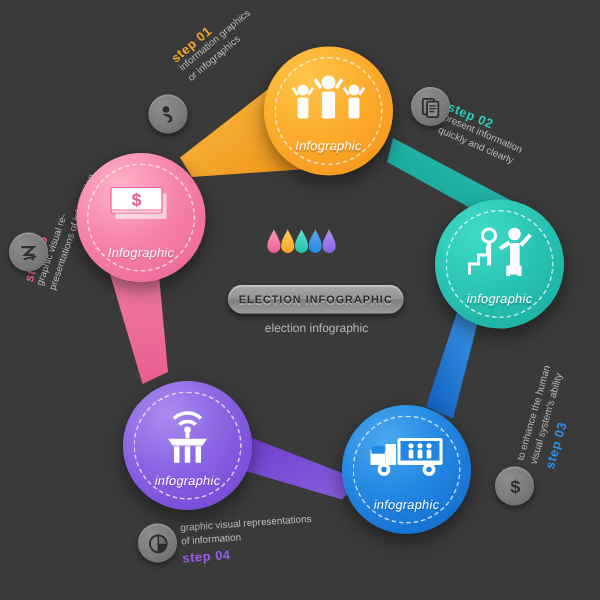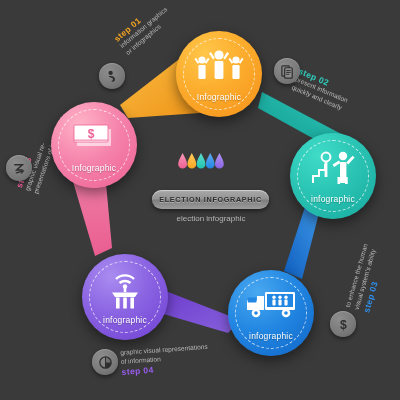--- a/index.html
+++ b/index.html
@@ -16,20 +16,21 @@
   .node{position:absolute;border-radius:50%;}
   .node .dashring{
     position:absolute;inset:7px;border-radius:50%;
     border:1px dashed rgba(255,255,255,.72);
   }
   .node .cap{
     position:absolute;left:0;right:0;bottom:18%;
     text-align:center;color:#fff;
     font-size:8.5px;letter-spacing:.2px;
     text-shadow:0 1px 1px rgba(0,0,0,.28);
+    font-style:italic;
   }
   .node .glyph{
     position:absolute;left:0;right:0;top:21%;
     display:flex;align-items:center;justify-content:center;
   }
 
   #n1{left:176px;top:31px;width:86px;height:86px;
       background:radial-gradient(circle at 34% 26%, #ffc64a 0%, #fcae2e 42%, #f59019 100%);
       box-shadow:0 5px 13px rgba(0,0,0,.45);}
   #n2{left:290px;top:133px;width:86px;height:86px;

